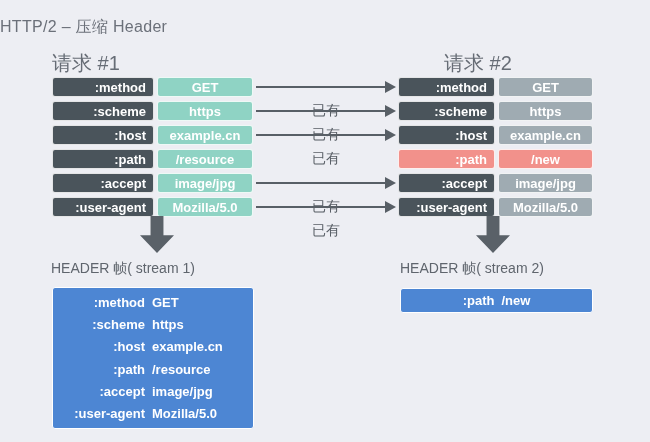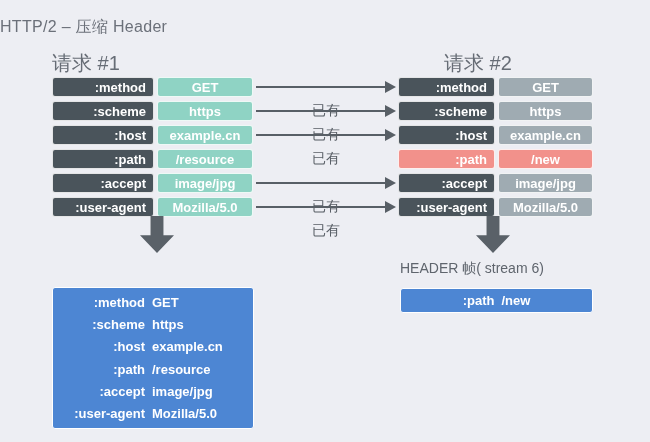--- a/index.html
+++ b/index.html
@@ -127,20 +127,21 @@
   <div class="arrow-label" style="top:112px;">已有</div>
   <div class="arrow" style="top:134px;"></div>
   <div class="arrow-label" style="top:160px;">已有</div>
   <div class="arrow" style="top:182px;"></div>
   <div class="arrow-label" style="top:184px;">已有</div>
   <div class="arrow" style="top:206px;"></div>
 
   <div class="down-arrow" style="left:140px;"></div>
   <div class="down-arrow" style="left:476px;"></div>
 
+  <div class="frame-label" style="left:51px;">HEADER 帧( stream 1)</div>
   <div class="frame-box">
     <div class="frame-line">
       <div class="fkey">:method</div>
       <div class="fval">GET</div>
     </div>
     <div class="frame-line">
       <div class="fkey">:scheme</div>
       <div class="fval">https</div>
     </div>
     <div class="frame-line">
@@ -154,20 +155,20 @@
     <div class="frame-line">
       <div class="fkey">:accept</div>
       <div class="fval">image/jpg</div>
     </div>
     <div class="frame-line">
       <div class="fkey">:user-agent</div>
       <div class="fval">Mozilla/5.0</div>
     </div>
   </div>
 
-  <div class="frame-label" style="left:400px;">HEADER 帧( stream 6)</div>
+  <div class="frame-label" style="left:400px;">HEADER 帧( stream 2)</div>
   <div class="frame-bar">
     <span>:path</span>
     <span>/new</span>
   </div>
 
 
 </div>
 
 </body></html>

